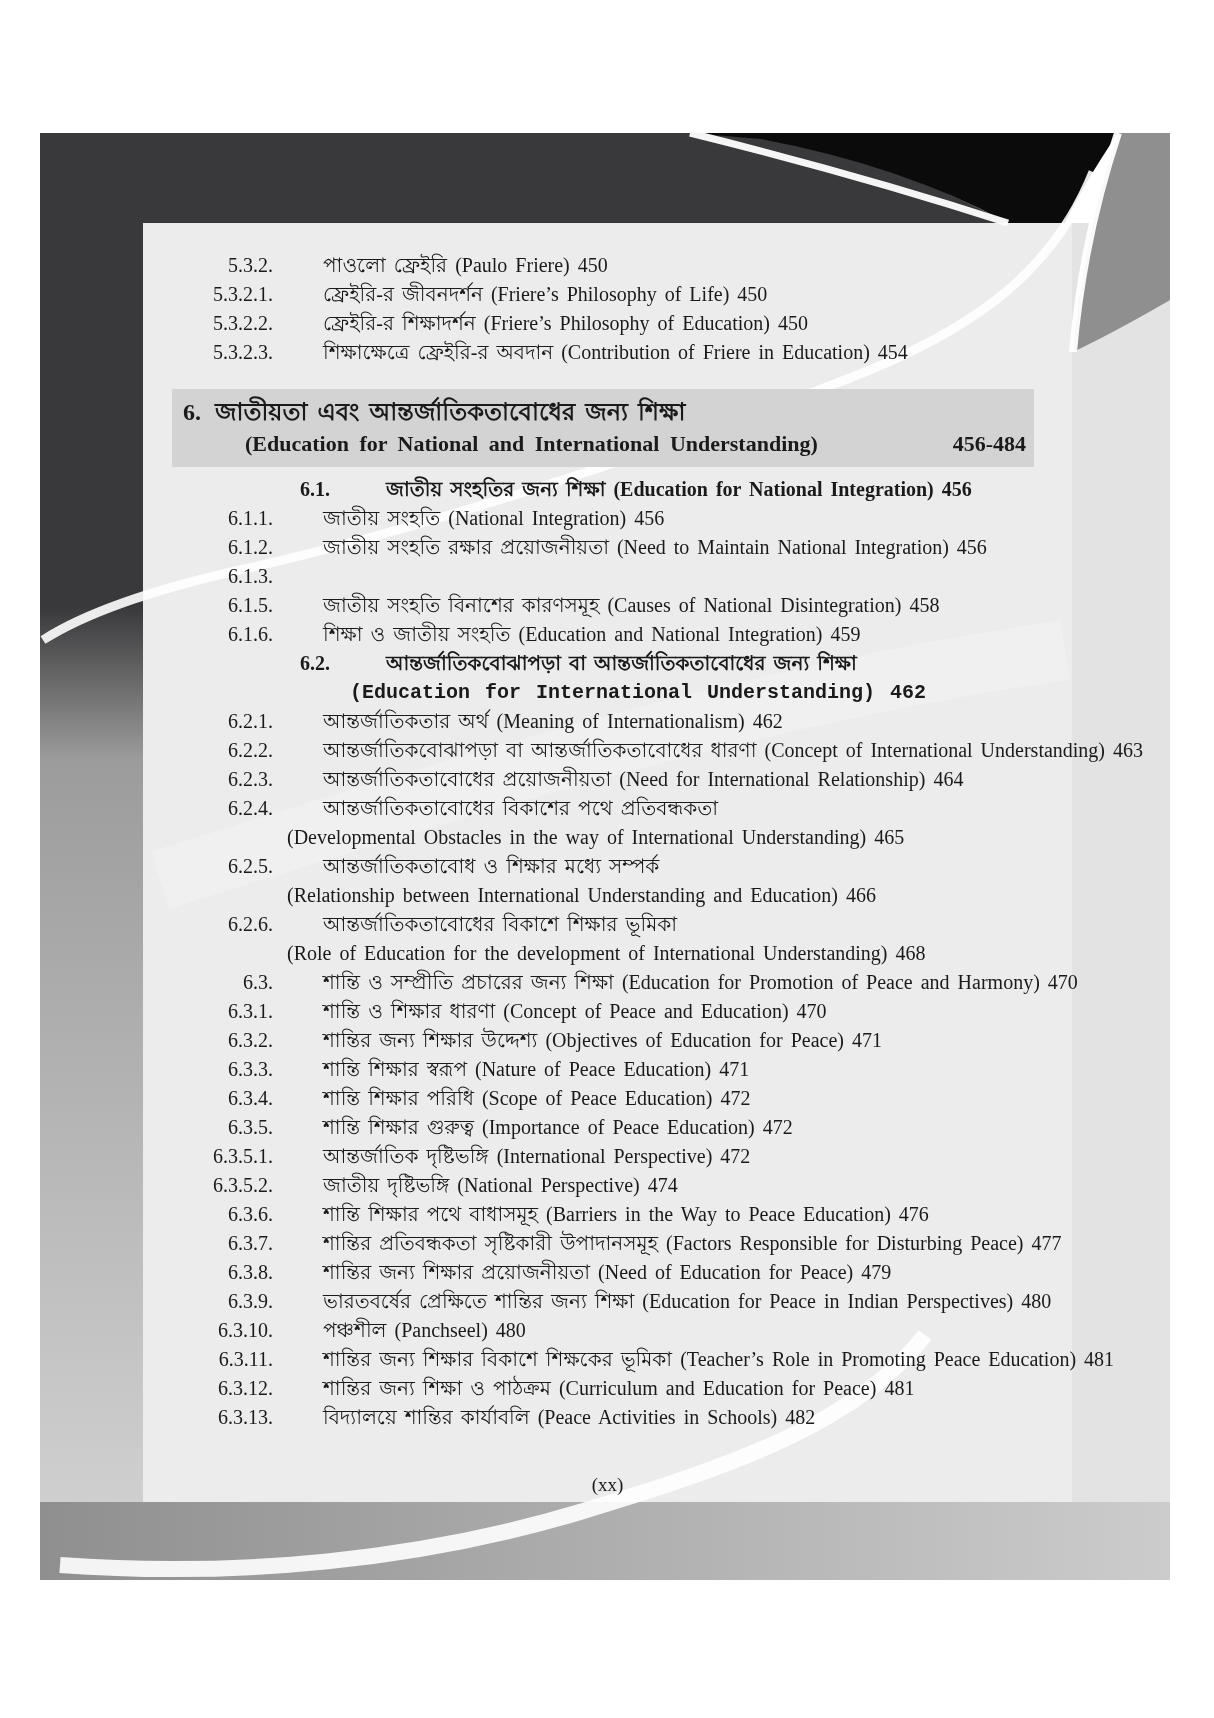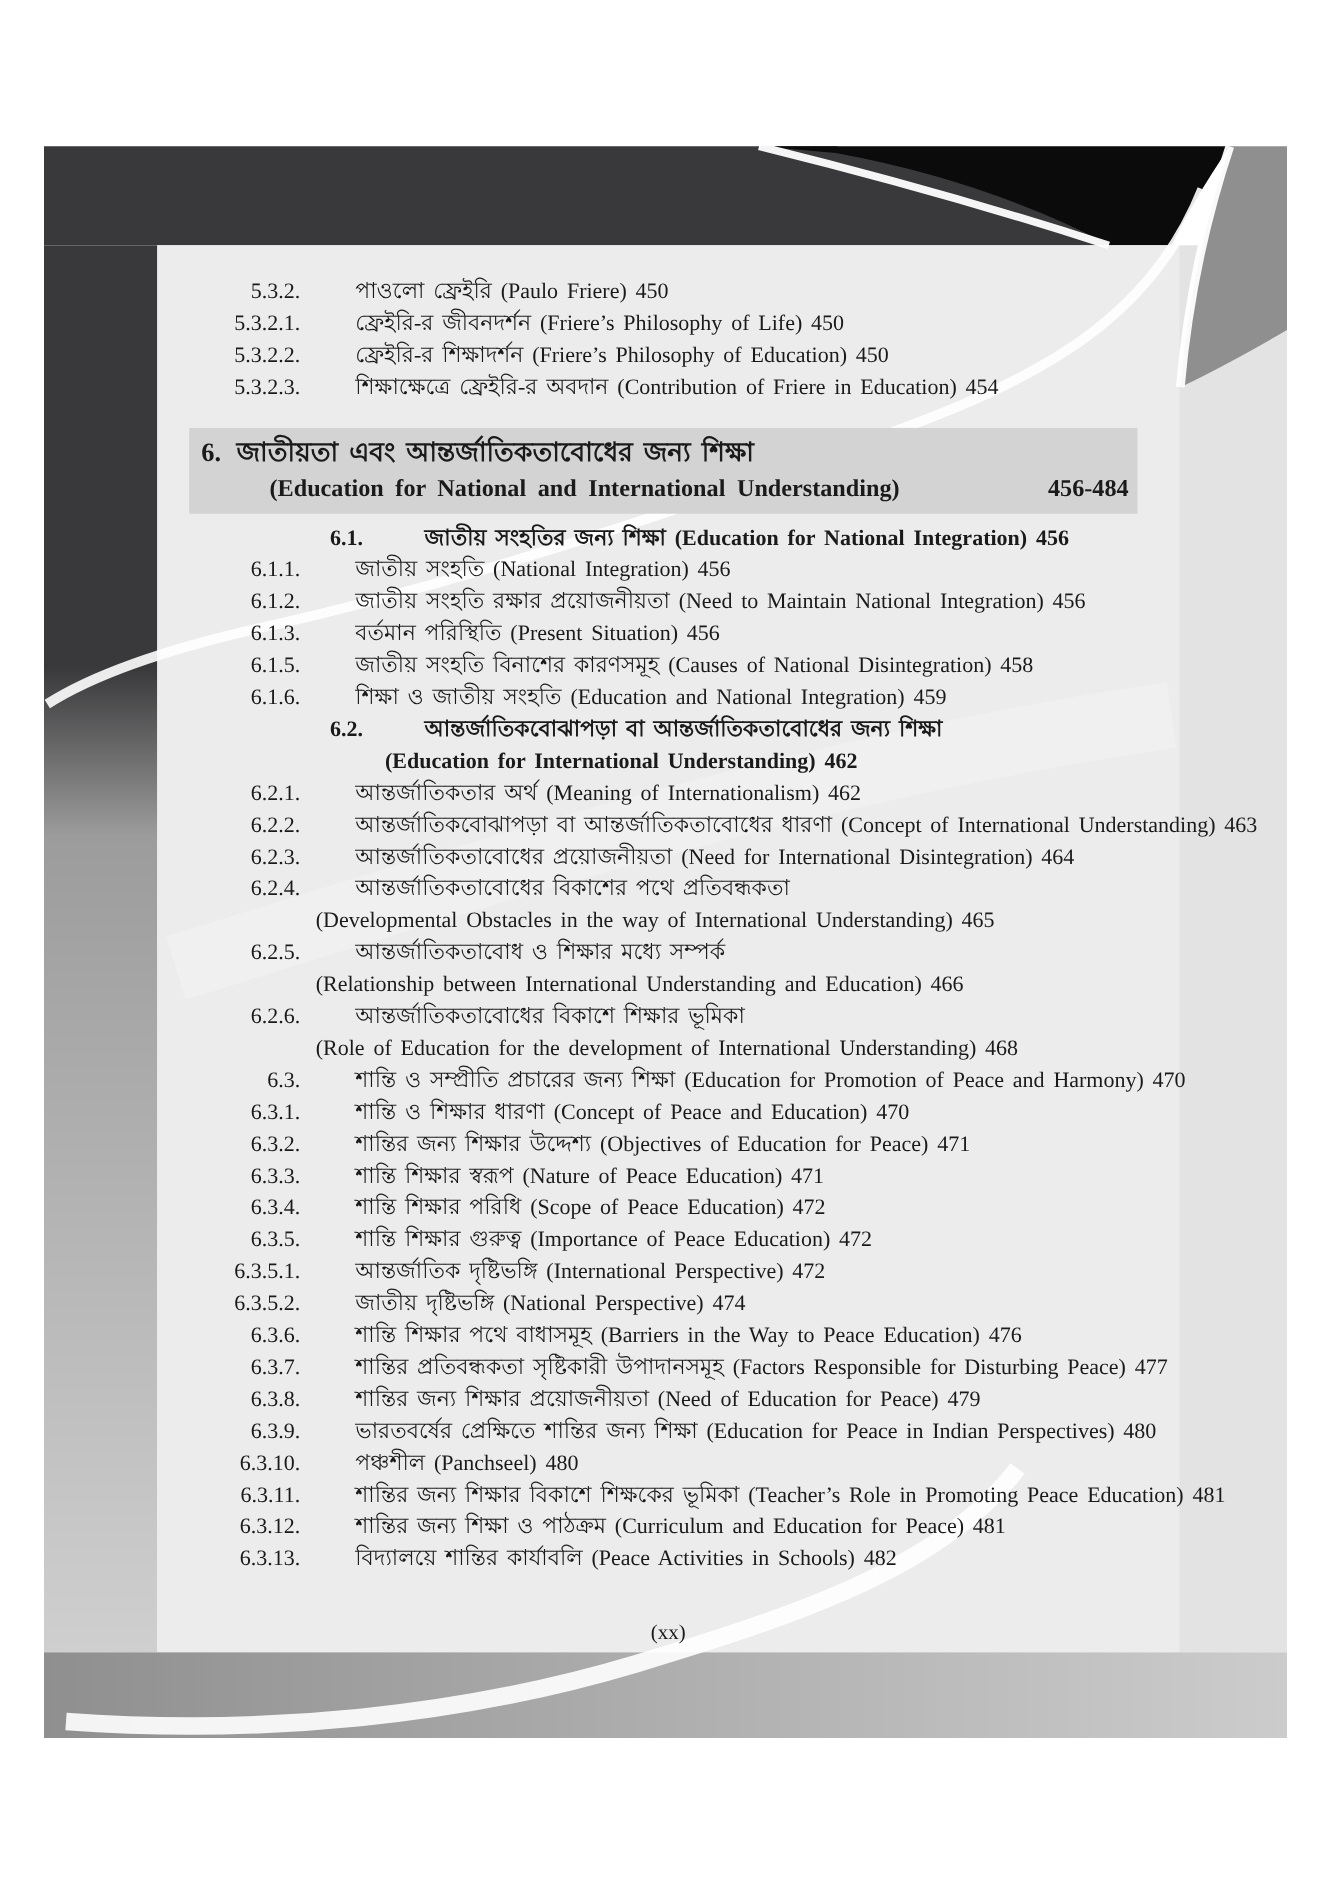--- a/index.html
+++ b/index.html
@@ -12,21 +12,21 @@
   .panel-content{
     position:absolute;left:143px;top:223px;width:929px;height:1279px;z-index:2;
   }
   .toc{position:absolute;top:28px;left:0;right:0;}
   .row{display:flex;align-items:baseline;line-height:29px;font-size:20px;word-spacing:3px;gap:36px;}
   .row .num{flex:0 0 130px;text-align:right;margin-right:14px;white-space:nowrap;}
   .row .txt{flex:1 1 auto;white-space:nowrap;}
   .row.bold{font-weight:bold;}
   .row.bold .num{flex-basis:187px;margin-right:20px;}
   .row.cont{padding-left:144px;}
-  .row.cont.deep{padding-left:207px;}
+  .row.cont.deep{padding-left:207px;font-family:Liberation Mono, monospace;}
   .header-band{
     margin:22px 0 8px 29px;width:862px;background:#d3d3d3;
     padding:6px 0 8px 0;font-weight:bold;
   }
   .header-band .hline1{display:flex;align-items:baseline;font-size:24px;line-height:34px;padding-left:11px;word-spacing:4px;}
   .header-band .hline1 .hnum{margin-right:14px;}
   .header-band .hline2{display:flex;align-items:baseline;font-size:22px;line-height:30px;padding-left:73px;padding-right:8px;word-spacing:5px;}
   .header-band .hline2 .hpages{margin-left:auto;}
   .footer{
     position:absolute;left:0;right:0;bottom:0;height:30px;
@@ -109,21 +109,20 @@
       <div class="row">
         <span class="num">6.1.1.</span>
         <span class="txt"><span>জাতীয় সংহতি</span> <span>(National Integration)</span> <span>456</span></span>
       </div>
       <div class="row">
         <span class="num">6.1.2.</span>
         <span class="txt"><span>জাতীয় সংহতি রক্ষার প্রয়োজনীয়তা</span> <span>(Need to Maintain National Integration)</span> <span>456</span></span>
       </div>
       <div class="row">
         <span class="num">6.1.3.</span>
-        <span class="txt"><span>বর্তমান পরিস্থিতি</span> <span>(Present Situation)</span> <span>456</span></span>
       </div>
       <div class="row">
         <span class="num">6.1.5.</span>
         <span class="txt"><span>জাতীয় সংহতি বিনাশের কারণসমূহ</span> <span>(Causes of National Disintegration)</span> <span>458</span></span>
       </div>
       <div class="row">
         <span class="num">6.1.6.</span>
         <span class="txt"><span>শিক্ষা ও জাতীয় সংহতি</span> <span>(Education and National Integration)</span> <span>459</span></span>
       </div>
       <div class="row bold">
@@ -136,21 +135,21 @@
       <div class="row">
         <span class="num">6.2.1.</span>
         <span class="txt"><span>আন্তর্জাতিকতার অর্থ</span> <span>(Meaning of Internationalism)</span> <span>462</span></span>
       </div>
       <div class="row">
         <span class="num">6.2.2.</span>
         <span class="txt"><span>আন্তর্জাতিকবোঝাপড়া বা আন্তর্জাতিকতাবোধের ধারণা</span> <span>(Concept of International Understanding)</span> <span>463</span></span>
       </div>
       <div class="row">
         <span class="num">6.2.3.</span>
-        <span class="txt"><span>আন্তর্জাতিকতাবোধের প্রয়োজনীয়তা</span> <span>(Need for International Disintegration)</span> <span>464</span></span>
+        <span class="txt"><span>আন্তর্জাতিকতাবোধের প্রয়োজনীয়তা</span> <span>(Need for International Relationship)</span> <span>464</span></span>
       </div>
       <div class="row">
         <span class="num">6.2.4.</span>
         <span class="txt"><span>আন্তর্জাতিকতাবোধের বিকাশের পথে প্রতিবন্ধকতা</span></span>
       </div>
       <div class="row cont">
         <span class="txt"><span>(Developmental Obstacles in the way of International Understanding)</span> <span>465</span></span>
       </div>
       <div class="row">
         <span class="num">6.2.5.</span>

